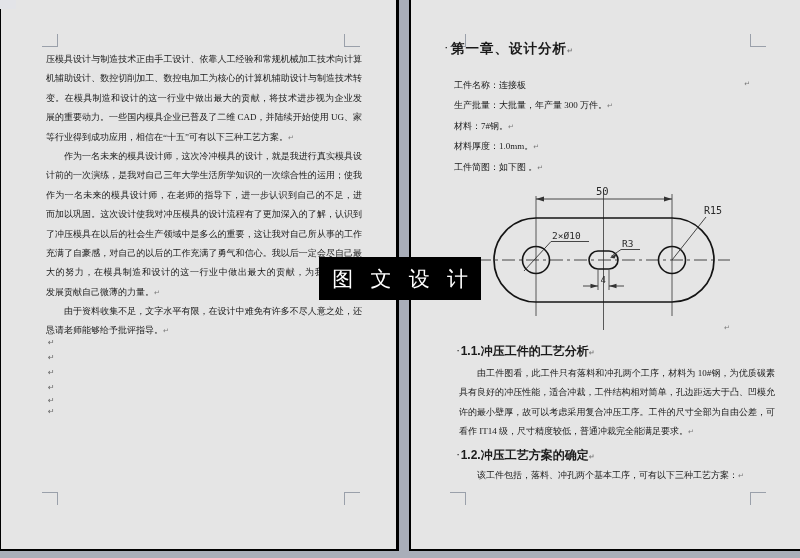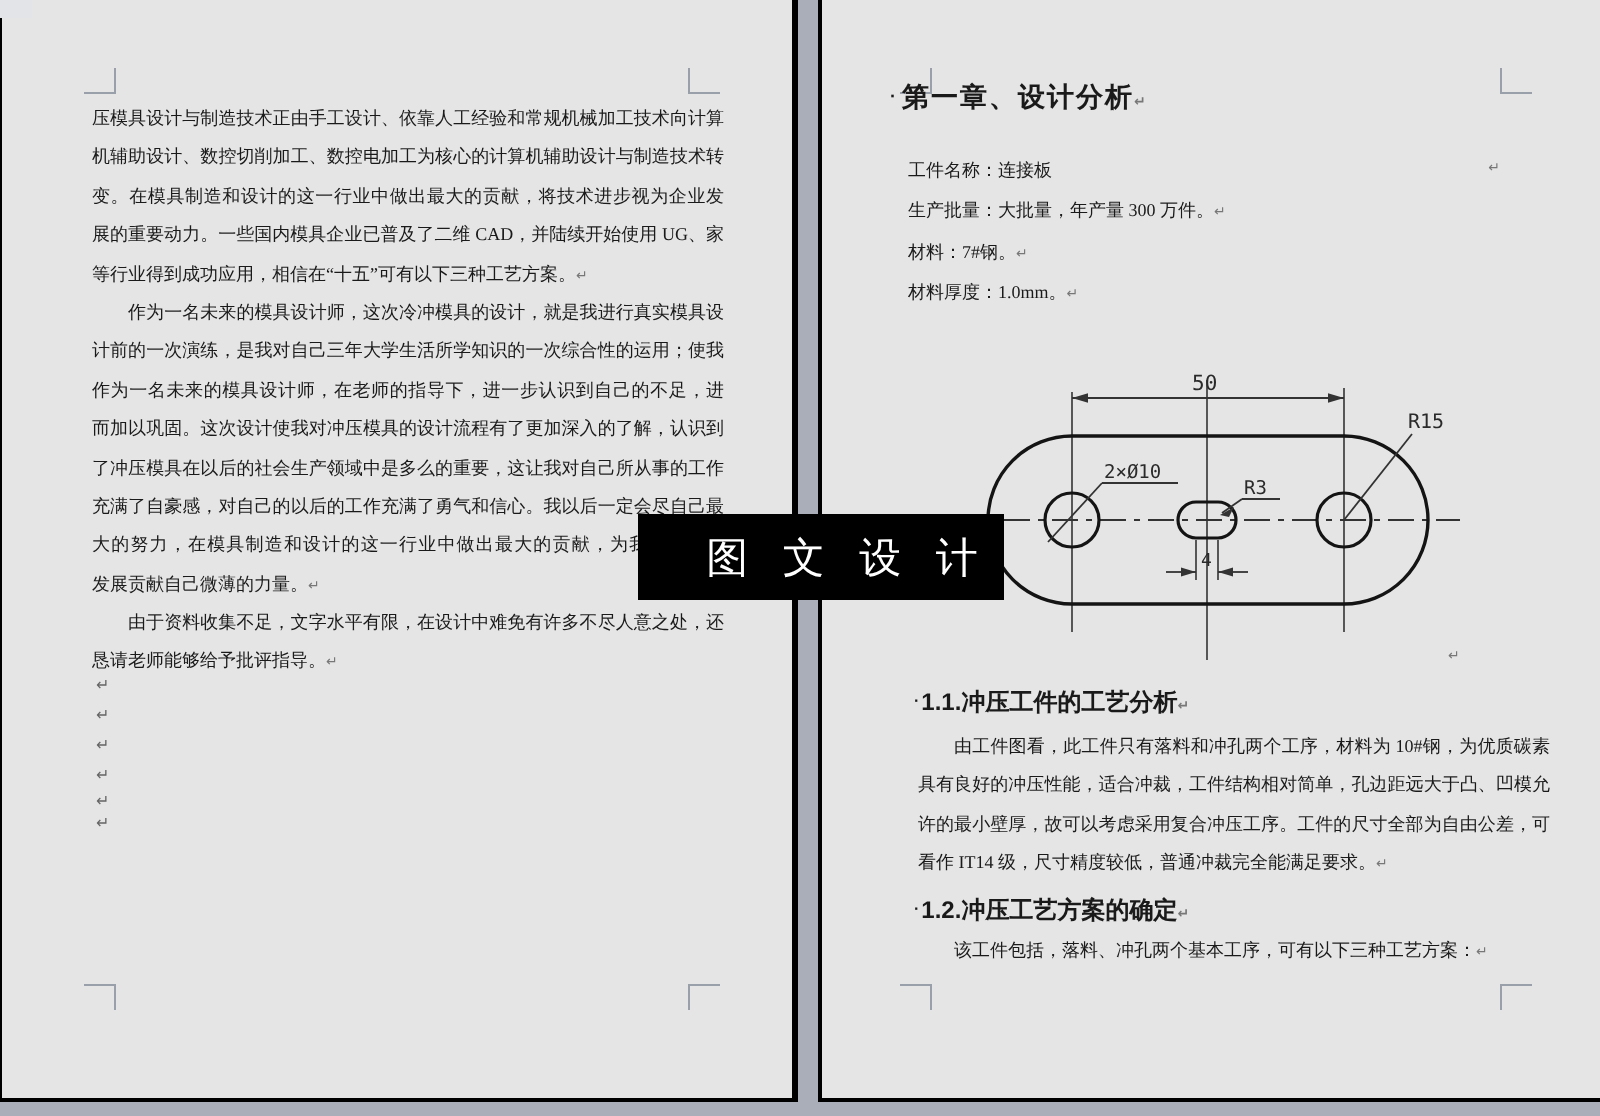--- a/index.html
+++ b/index.html
@@ -32,21 +32,21 @@
   .info .pil-right{position:absolute;right:0;top:1px;}
   .sechead{position:absolute;left:46px;font-family:"Liberation Sans",sans-serif;font-weight:bold;
            font-size:12px;white-space:nowrap;}
   .sechead .marker{font-size:8px;vertical-align:2px;margin-right:1px;}
   .secblock{position:absolute;left:48px;width:316px;font-size:9px;line-height:19.5px;}
   .drawing{position:absolute;left:49px;top:183px;}
   .pil-abs{position:absolute;color:#777;font-size:7px;font-family:"DejaVu Sans",sans-serif;}
 
   
   .watermark{position:absolute;left:319px;top:257px;width:162px;height:43px;background:#000;
-             display:flex;align-items:center;justify-content:center;z-index:50;padding-left:21px;}
+             display:flex;align-items:center;justify-content:center;z-index:50;}
   .watermark span{color:#fff;font-size:21px;letter-spacing:6px;text-indent:6px;
                   font-family:"Liberation Serif",serif;white-space:nowrap;}
 
   .artifact-tl{position:absolute;left:0;top:0;width:16px;height:9px;background:#e3e4e8;}
 
   svg text{font-family:"DejaVu Sans Mono",monospace;fill:#2a2a2a;}
 </style>
 </head>
 <body>
 
@@ -98,20 +98,21 @@
       <span class="marker">·</span><span>第一章、设计分析</span><span class="pil">↵</span>
     </div>
 
     <div class="info" style="top:79px;">
       <span>工件名称：连接板</span>
       <span class="pil pil-right">↵</span>
     </div>
     <div class="info" style="top:99px;"><span>生产批量：大批量，年产量 300 万件。</span><span class="pil">↵</span></div>
     <div class="info" style="top:120px;"><span>材料：7#钢。</span><span class="pil">↵</span></div>
     <div class="info" style="top:140px;"><span>材料厚度：1.0mm。</span><span class="pil">↵</span></div>
+    <div class="info" style="top:161px;"><span>工件简图：如下图 。</span><span class="pil">↵</span></div>
 
     <svg class="drawing" width="330" height="150" viewBox="0 0 330 150">
 
       <line x1="18" y1="77" x2="270" y2="77" stroke="#333" stroke-width="0.9" stroke-dasharray="13,4,3,4"></line>
       <line x1="76" y1="13" x2="76" y2="133" stroke="#333" stroke-width="0.8"></line>
       <line x1="143.5" y1="7" x2="143.5" y2="147" stroke="#333" stroke-width="0.8"></line>
       <line x1="212" y1="11" x2="212" y2="133" stroke="#333" stroke-width="0.8"></line>
 
       <path d="M 76 35 L 212 35 A 42 42 0 0 1 212 119 L 76 119 A 42 42 0 0 1 76 35 Z" fill="none" stroke="#141414" stroke-width="1.7"></path>
 

